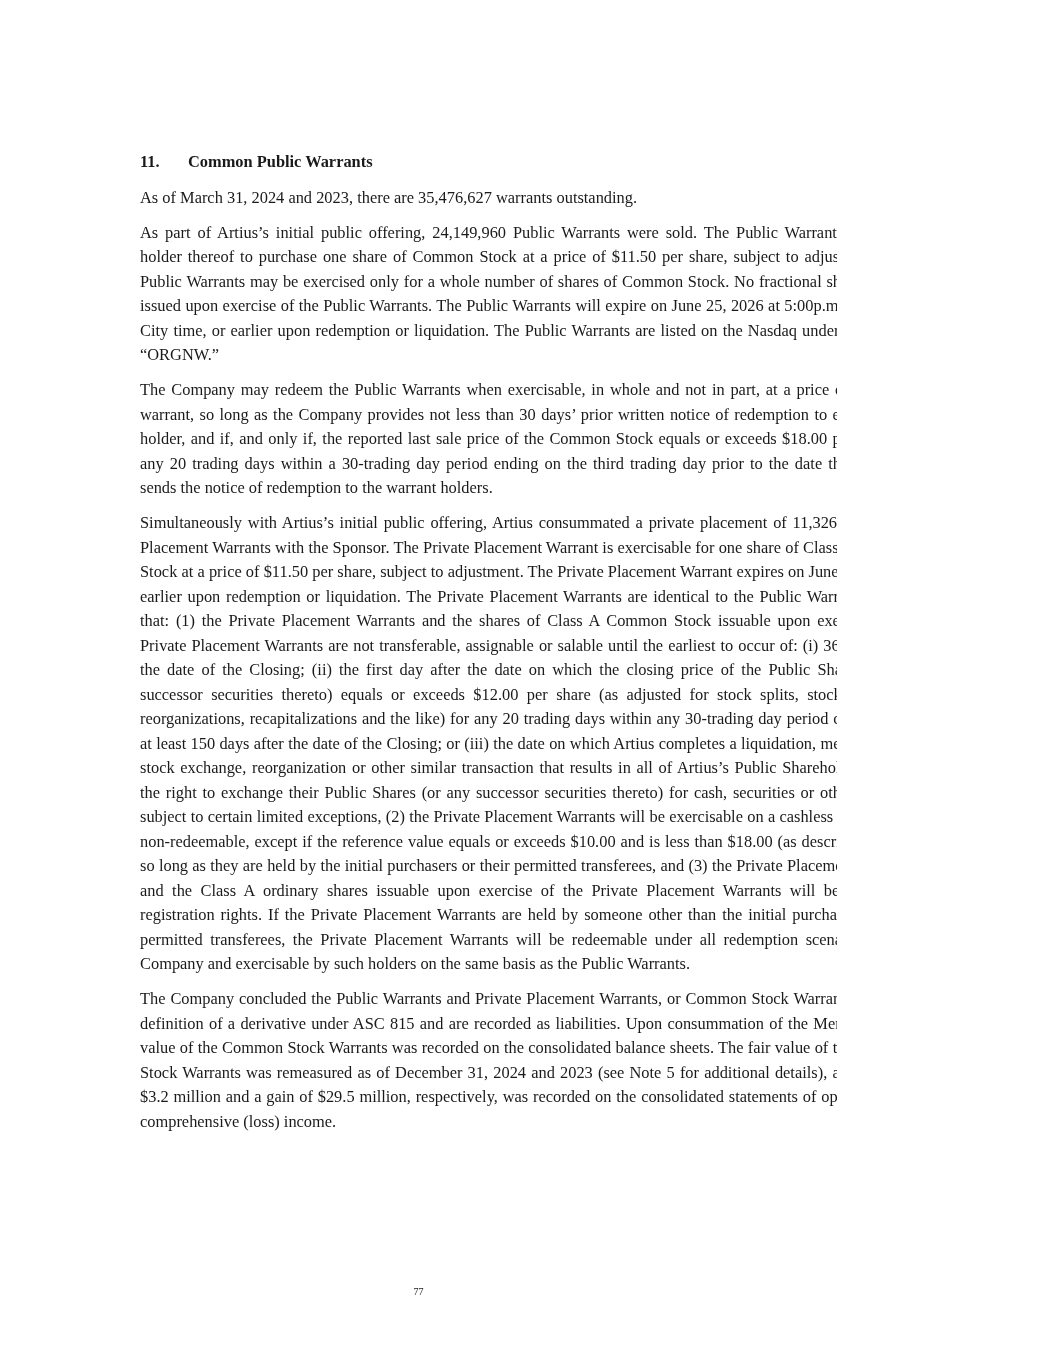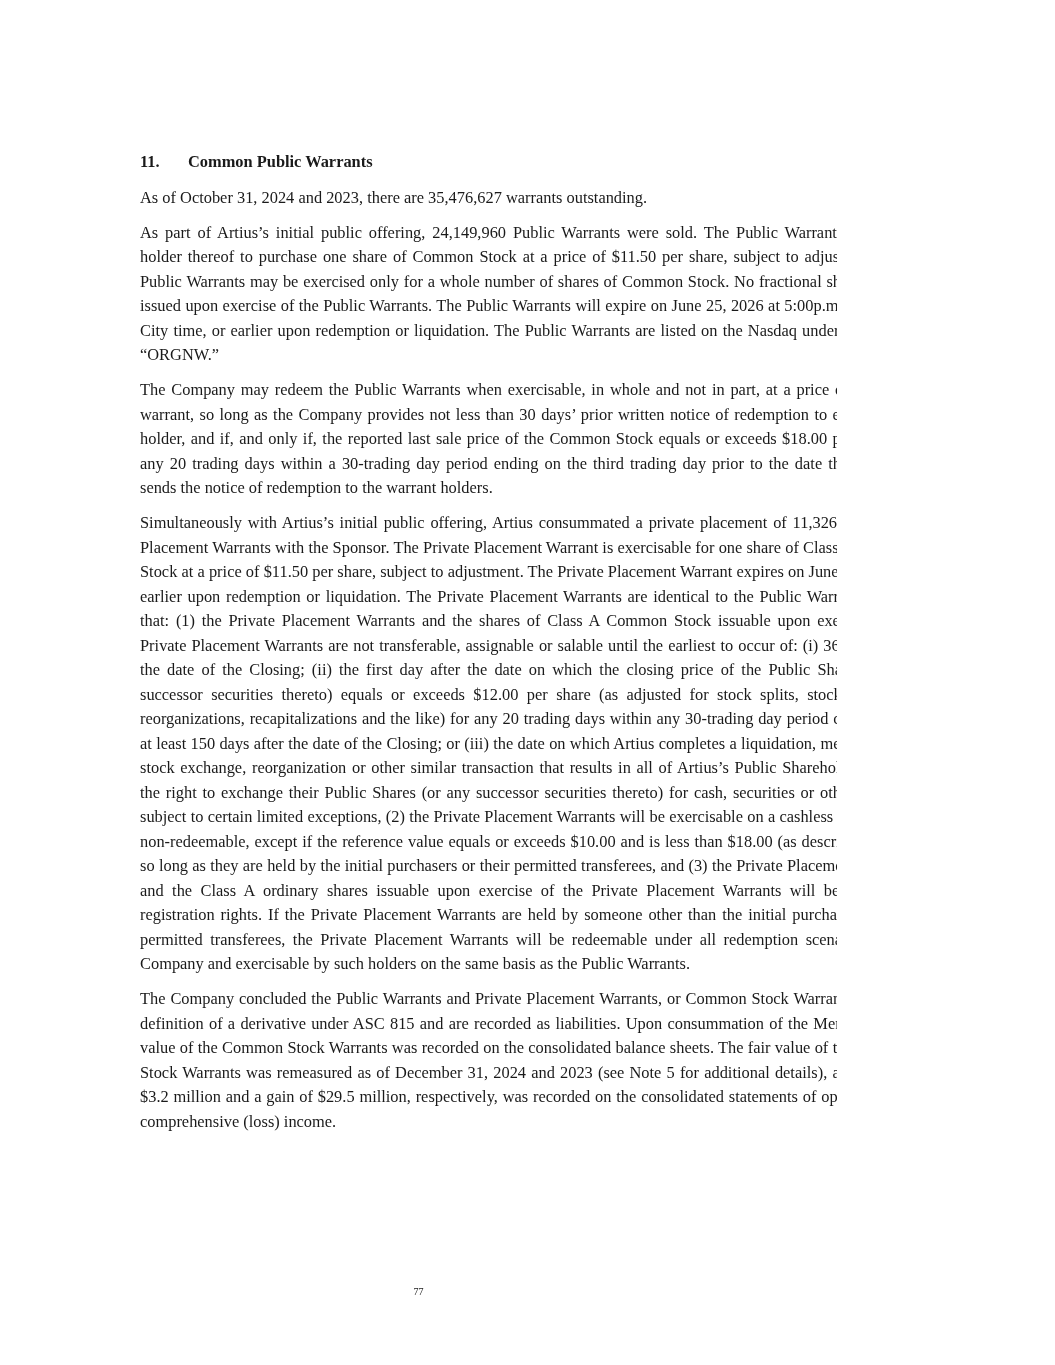--- a/index.html
+++ b/index.html
@@ -52,21 +52,21 @@
 <body>
 
 <div class="page">
   <div class="content">
 
     <div class="heading">
       <span class="heading-num">11.</span>
       <span class="heading-title">Common Public Warrants</span>
     </div>
 
-    <p class="para">As of October 31, 2024 and 2023, there are 35,476,627 warrants outstanding.</p>
+    <p class="para">As of March 31, 2024 and 2023, there are 35,476,627 warrants outstanding.</p>
 
     <p class="para">As part of Artius’s initial public offering, 24,149,960 Public Warrants were sold. The Public Warrants entitle the holder thereof to purchase one share of Common Stock at a price of $11.50 per share, subject to adjustments. The Public Warrants may be exercised only for a whole number of shares of Common Stock. No fractional shares will be issued upon exercise of the Public Warrants. The Public Warrants will expire on June 25, 2026 at 5:00p.m., New York City time, or earlier upon redemption or liquidation. The Public Warrants are listed on the Nasdaq under the symbol “ORGNW.”</p>
 
     <p class="para">The Company may redeem the Public Warrants when exercisable, in whole and not in part, at a price of $0.01 per warrant, so long as the Company provides not less than 30 days’ prior written notice of redemption to each warrant holder, and if, and only if, the reported last sale price of the Common Stock equals or exceeds $18.00 per share for any 20 trading days within a 30-trading day period ending on the third trading day prior to the date the Company sends the notice of redemption to the warrant holders.</p>
 
     <p class="para">Simultaneously with Artius’s initial public offering, Artius consummated a private placement of 11,326,667 Private Placement Warrants with the Sponsor. The Private Placement Warrant is exercisable for one share of Class A Common Stock at a price of $11.50 per share, subject to adjustment. The Private Placement Warrant expires on June 25, 2026 or earlier upon redemption or liquidation. The Private Placement Warrants are identical to the Public Warrants, except that: (1) the Private Placement Warrants and the shares of Class A Common Stock issuable upon exercise of the Private Placement Warrants are not transferable, assignable or salable until the earliest to occur of: (i) 365 days after the date of the Closing; (ii) the first day after the date on which the closing price of the Public Shares (or any successor securities thereto) equals or exceeds $12.00 per share (as adjusted for stock splits, stock dividends, reorganizations, recapitalizations and the like) for any 20 trading days within any 30-trading day period commencing at least 150 days after the date of the Closing; or (iii) the date on which Artius completes a liquidation, merger, capital stock exchange, reorganization or other similar transaction that results in all of Artius’s Public Shareholders having the right to exchange their Public Shares (or any successor securities thereto) for cash, securities or other property, subject to certain limited exceptions, (2) the Private Placement Warrants will be exercisable on a cashless basis and be non-redeemable, except if the reference value equals or exceeds $10.00 and is less than $18.00 (as described above), so long as they are held by the initial purchasers or their permitted transferees, and (3) the Private Placement Warrants and the Class A ordinary shares issuable upon exercise of the Private Placement Warrants will be entitled to registration rights. If the Private Placement Warrants are held by someone other than the initial purchasers or their permitted transferees, the Private Placement Warrants will be redeemable under all redemption scenarios by the Company and exercisable by such holders on the same basis as the Public Warrants.</p>
 
     <p class="para">The Company concluded the Public Warrants and Private Placement Warrants, or Common Stock Warrants, meet the definition of a derivative under ASC 815 and are recorded as liabilities. Upon consummation of the Merger, the fair value of the Common Stock Warrants was recorded on the consolidated balance sheets. The fair value of the Common Stock Warrants was remeasured as of December 31, 2024 and 2023 (see Note 5 for additional details), and a loss of $3.2 million and a gain of $29.5 million, respectively, was recorded on the consolidated statements of operations and comprehensive (loss) income.</p>
 
   </div>

